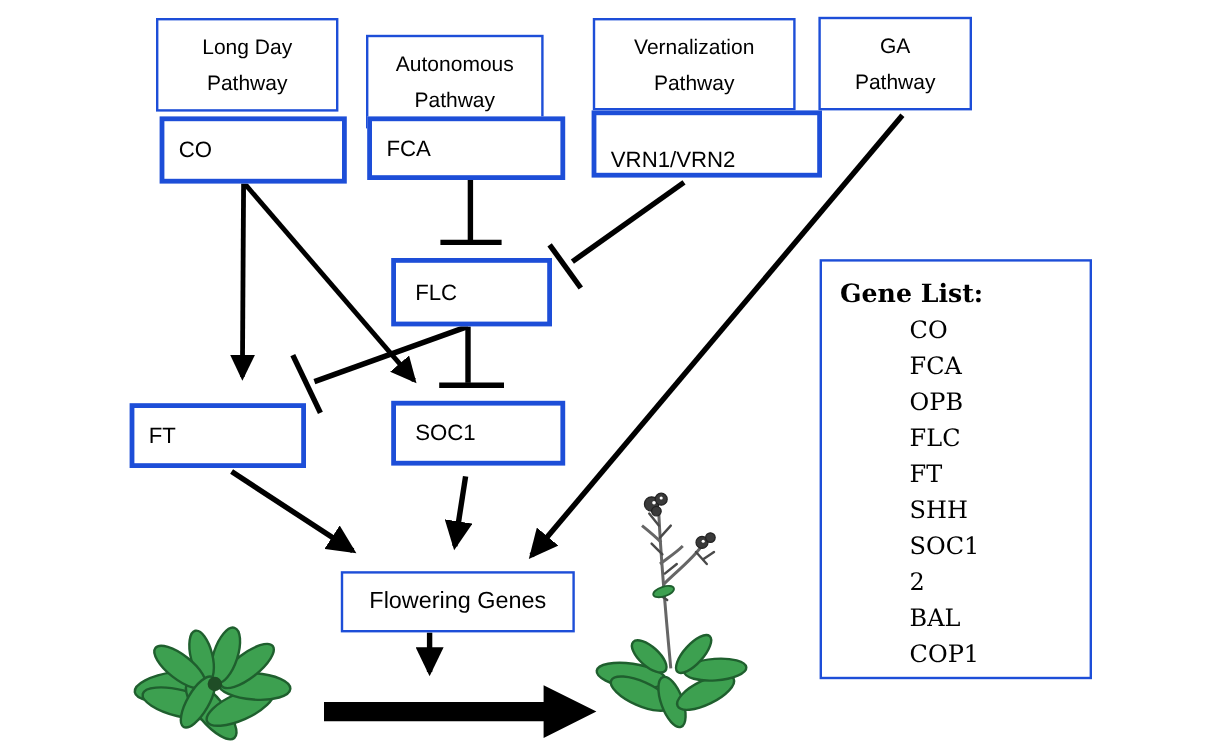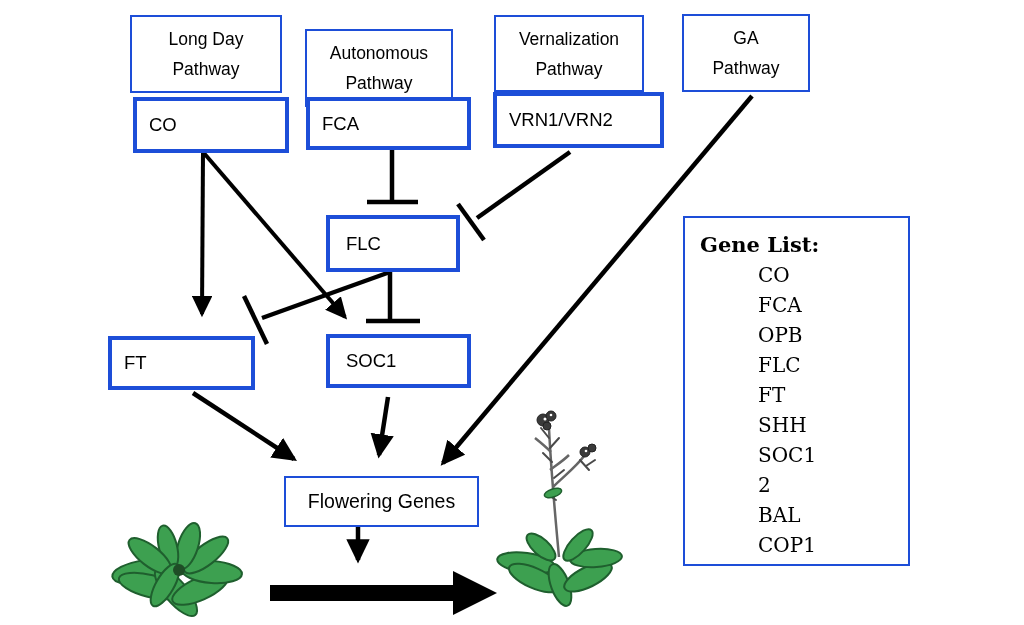--- a/index.html
+++ b/index.html
@@ -136,39 +136,39 @@
   <div class="box pathway" style="left:130px;top:15px;width:152px;height:78px;">
     <div class="pathway-label">Long Day
 Pathway</div>
   </div>
 
   <div class="box pathway" style="left:305px;top:29px;width:148px;height:78px;">
     <div class="pathway-label">Autonomous
 Pathway</div>
   </div>
 
-  <div class="box pathway" style="left:494px;top:15px;width:150px;height:77px;">
+  <div class="box pathway" style="left:494px;top:15px;width:169px;height:77px;">
     <div class="pathway-label">Vernalization
 Pathway</div>
   </div>
 
   <div class="box pathway" style="left:682px;top:14px;width:128px;height:78px;">
     <div class="pathway-label">GA
 Pathway</div>
   </div>
 
   <div class="box thick gene" style="left:133px;top:97px;width:156px;height:56px;">
     <div class="gene-label">CO</div>
   </div>
 
   <div class="box thick gene" style="left:306px;top:97px;width:165px;height:53px;">
     <div class="gene-label">FCA</div>
   </div>
 
-  <div class="box thick gene" style="left:493px;top:92px;width:171px;height:56px;">
+  <div class="box thick gene" style="left:493px;top:92px;width:192px;height:56px;align-items:flex-end;">
     <div class="gene-label">VRN1/VRN2</div>
   </div>
 
   <div class="box thick gene" style="left:326px;top:215px;width:134px;height:57px;">
     <div class="gene-label" style="padding-left:16px;">FLC</div>
   </div>
 
   <div class="box thick gene" style="left:108px;top:336px;width:147px;height:54px;">
     <div class="gene-label">FT</div>
   </div>

